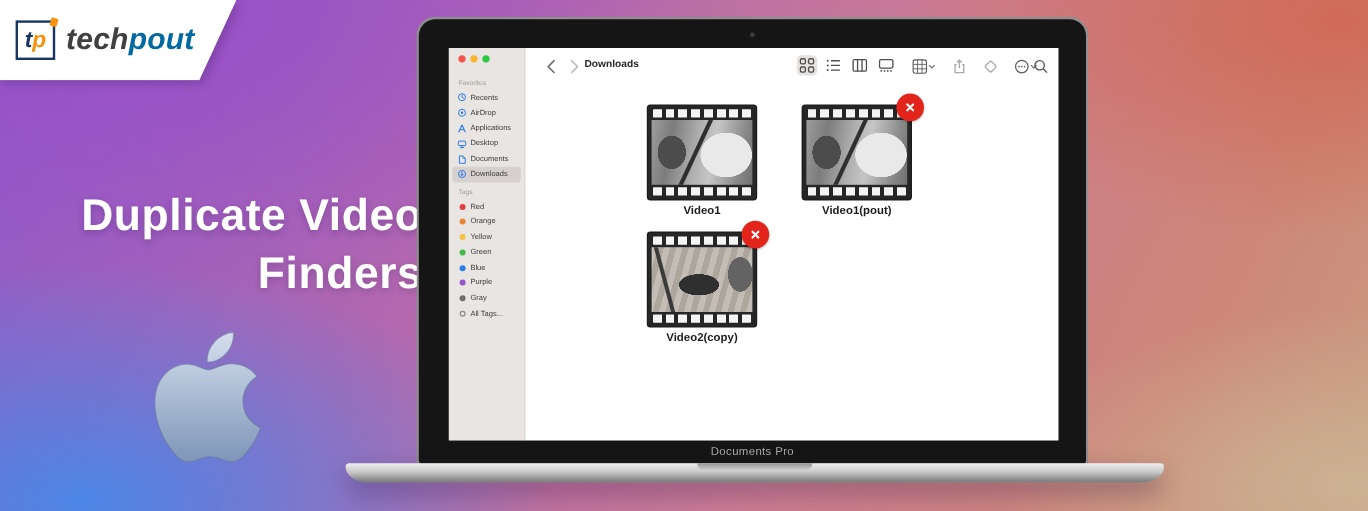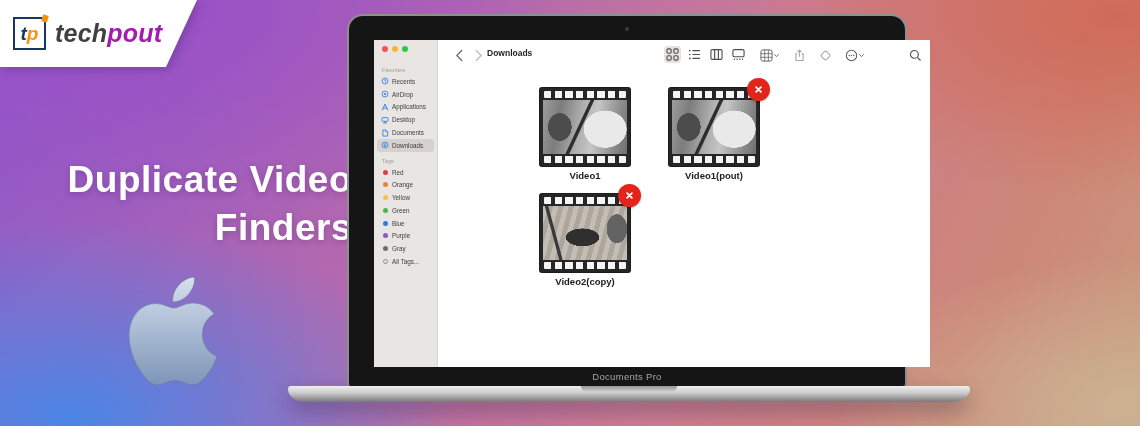--- a/index.html
+++ b/index.html
@@ -15,42 +15,42 @@
   
   .ribbon-wrap{position:absolute;top:0;left:0;filter:drop-shadow(3px 3px 4px rgba(60,30,100,.30));}
   .ribbon{width:197px;height:67px;background:#ffffff;
     clip-path:polygon(0 0,197px 0,166px 67px,0 67px);
     display:flex;align-items:center;padding-left:13px;box-sizing:border-box;}
   .logo-box{position:relative;width:33px;height:33px;border:2.5px solid #173662;box-sizing:border-box;
     display:flex;align-items:center;justify-content:center;font-style:italic;font-weight:700;font-size:19px;line-height:1;}
   .tp-t{color:#173662}.tp-p{color:#f6920f}
   .logo-accent{position:absolute;top:-4px;right:-4px;width:6px;height:7px;background:#f6920f;border-radius:1px;transform:rotate(18deg);}
   .wordmark{margin-left:9px;font-style:italic;font-weight:700;font-size:25px;letter-spacing:.2px;white-space:nowrap;}
-  .wm-tech{color:#404040}.wm-pout{color:#a21caf}
+  .wm-tech{color:#404040}.wm-pout{color:#0369a1}
 
   
   .hero{position:absolute;left:0;top:156px;width:352px;text-align:right;color:#fff;
     font-size:37px;font-weight:700;line-height:1.3;letter-spacing:.5px;text-shadow:0 2px 6px rgba(40,20,80,.25);}
   .apple{position:absolute;left:129px;top:276px;width:88px;height:110px;}
 
   
   .screen{position:absolute;left:347px;top:14px;width:560px;height:374px;box-sizing:border-box;
     background:#151515;border:2px solid #8f8f8f;border-bottom-color:#6d6d6d;
     border-radius:16px 16px 4px 4px;}
   .camera{position:absolute;top:11px;left:50%;transform:translateX(-50%);width:4px;height:4px;border-radius:50%;background:#3c3c3c;}
   .screen-label{position:absolute;bottom:4px;left:0;width:100%;text-align:center;font-size:9.5px;color:#a9a9a9;letter-spacing:.3px;}
   .base{position:absolute;left:288px;top:386px;width:682px;height:16px;
     background:linear-gradient(#efefef,#c9c9c9 45%,#8d8d8d 85%,#7a7a7a);
     border-radius:3px 3px 18px 18px / 3px 3px 13px 13px;
     box-shadow:0 9px 20px rgba(40,20,70,.35);}
   .notch{position:absolute;left:50%;transform:translateX(-50%);top:0;width:96px;height:6px;
     background:linear-gradient(#949494,#d2d2d2);border-radius:0 0 8px 8px;}
 
   
-  .window{position:absolute;left:25px;top:24px;width:508px;height:327px;background:#ffffff;overflow:hidden;padding-left:48px;}
+  .window{position:absolute;left:25px;top:24px;width:508px;height:327px;background:#ffffff;overflow:hidden;}
   .sidebar{position:absolute;left:0;top:0;bottom:0;width:64px;background:#e9e5e3;border-right:1px solid #d9d4d1;box-sizing:border-box;}
   .lights{position:absolute;left:8px;top:6px;display:flex;gap:4px;}
   .lights span{width:6px;height:6px;border-radius:50%;}
   .sb-header{margin:0 0 2px 8px;font-size:5.6px;color:#a29b95;}
   .sb-header.first{padding-top:27px;}
   .sb-header.second{margin-top:6px;}
   ul.sb-list{list-style:none;margin:0;padding:0 3px;}
   .sb-item{display:flex;align-items:center;gap:3px;padding:2.4px 4px;border-radius:3px;}
   .sb-item.sel{background:#d6d1ce;}
   .sb-ico{width:8px;height:8px;flex:0 0 8px;display:flex;align-items:center;justify-content:center;}

